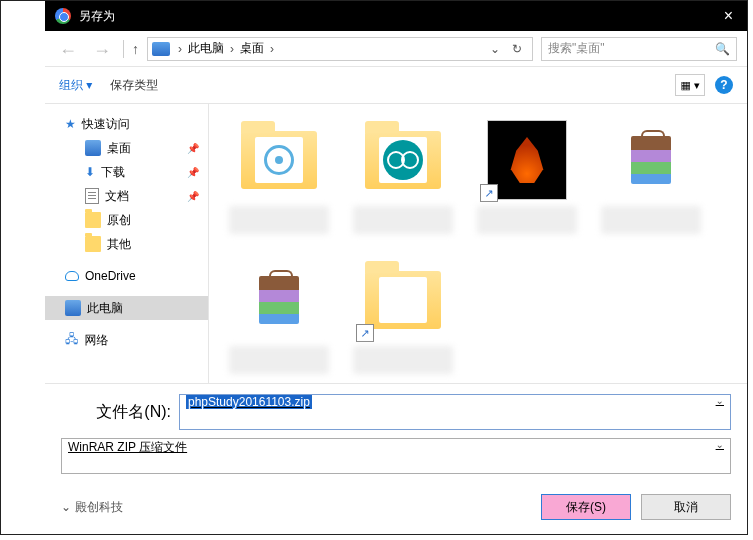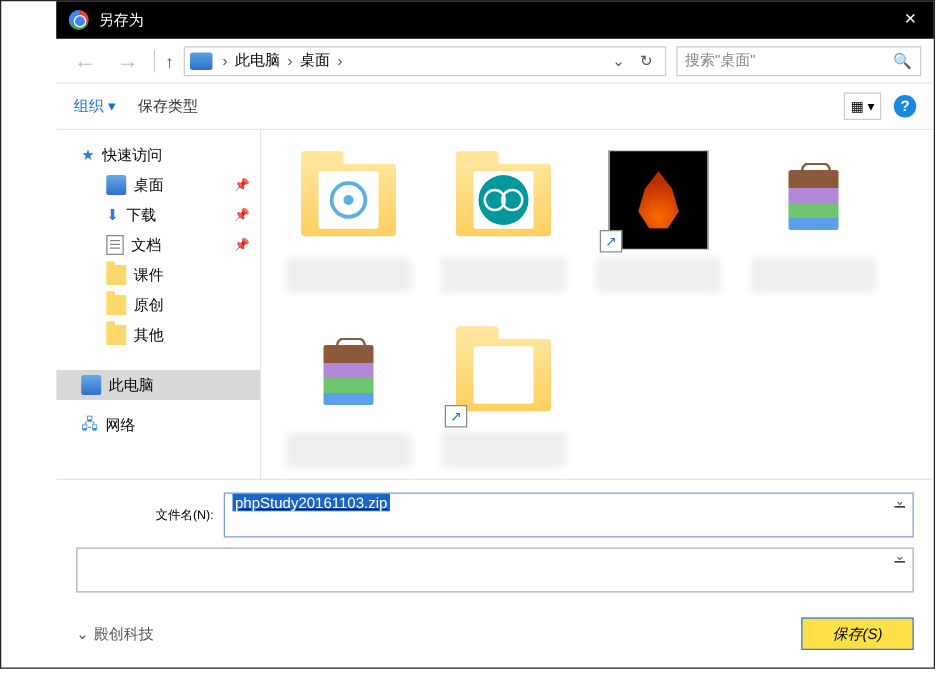--- a/index.html
+++ b/index.html
@@ -66,30 +66,30 @@
 .ardu::before,.ardu::after{content:"";position:absolute;top:50%;width:14px;height:14px;border:2px solid #fff;border-radius:50%;transform:translateY(-50%);}
 .ardu::before{left:4px;} .ardu::after{right:4px;}
 .app-tile { width:80px; height:80px; background:#000; display:flex; align-items:center; justify-content:center; border:1px solid #ccc; }
 .flame { width:36px; height:46px; background: radial-gradient(circle at 50% 80%, #ff6a00, #b82e00 70%); clip-path: polygon(50% 0, 80% 30%, 95% 70%, 70% 100%, 30% 100%, 5% 70%, 20% 30%); }
 .rar { width:40px; height:48px; background: linear-gradient(#8a5a3a 0 30%, #b488d8 30% 55%, #6fc46f 55% 80%, #5aa0e8 80% 100%); border-radius:2px; position:relative; }
 .rar::after{content:"";position:absolute;top:-6px;left:10px;width:20px;height:8px;border:2px solid #8a5a3a;border-bottom:none;border-radius:6px 6px 0 0;}
 .shortcut-arrow { position:absolute; bottom:-2px; left:-2px; width:18px; height:18px; background:#fff; border:1px solid #888; display:flex; align-items:center; justify-content:center; font-size:11px; color:#2e70c9; }
 
 .bottom { border-top: 1px solid #e5e5e5; padding: 10px 16px; display: flex; flex-direction: column; gap: 8px; }
 .field-row { display: flex; align-items: center; gap: 8px; }
-.field-row label { width: 110px; text-align: right; font-size: 10px; }
+.field-row label { width: 110px; text-align: right; font-size: 16px; }
 .field-row .combo { flex: 1; height: 36px; border: 1px solid #7a9fd4; display: flex; align-items: flex-start; padding: 0 6px; font-size: 12px; position: relative; text-decoration: underline; }
 .field-row .combo .dd { margin-left: auto; color: #555; font-size: 10px; cursor: pointer; }
 .combo .selected-text { background: #1a65c8; color: #fff; padding: 0 2px; }
 
 .footer { display: flex; align-items: center; padding: 10px 16px 14px; gap: 10px; }
 .footer .hide { font-size: 12px; color: #555; cursor: pointer; display:flex; align-items:center; gap:4px; }
 .footer .spacer { flex: 1; }
 .footer button { width: 90px; height: 26px; font-size: 12px; background: #e9e9e9; border: 1px solid #adadad; cursor: pointer; }
-.footer button.primary { border: 1px solid #2e7cd6; background: #fde047; font-style: italic; }
+.footer button.primary { border: 1px solid #2e7cd6; background: #f9a8d4; }
 </style>
 </head>
 <body>
 
 <div class="dialog">
 
   <div class="titlebar">
     <div class="chrome-icon"></div>
     <div class="title">另存为</div>
     <div class="close">×</div>
@@ -142,31 +142,31 @@
           <span>下载</span>
           <span class="pin">📌</span>
         </div>
       <div class="tree-item indent">
           <span class="ico-doc"></span>
           <span>文档</span>
           <span class="pin">📌</span>
         </div>
       <div class="tree-item indent">
           <span class="ico ico-folder"></span>
-          <span>课件</span>
-        </div>
-      <div class="tree-item indent">
-          <span class="ico ico-folder"></span>
           <span>原创</span>
         </div>
       <div class="tree-item indent">
           <span class="ico ico-folder"></span>
           <span>其他</span>
         </div>
       <div style="height:8px"></div>
+      <div class="tree-item">
+          <span class="ico-od"></span>
+          <span>OneDrive</span>
+        </div>
       <div style="height:8px"></div>
       <div class="tree-item selected">
           <span class="ico ico-pc"></span>
           <span>此电脑</span>
         </div>
       <div style="height:8px"></div>
       <div class="tree-item">
           <span class="ico-net">🖧</span>
           <span>网络</span>
         </div>
@@ -229,27 +229,29 @@
   <div class="bottom">
     <div class="field-row">
       <label>文件名(N):</label>
       <div class="combo">
         <span class="selected-text">phpStudy20161103.zip</span>
         <span class="dd">⌄</span>
       </div>
     </div>
     <div class="field-row">
       <div class="combo" style="border-color:#adadad">
+        <span>WinRAR ZIP 压缩文件</span>
         <span class="dd">⌄</span>
       </div>
     </div>
   </div>
 
   <div class="footer">
     <div class="hide">
         <span>⌄</span>
         <span>殿创科技</span>
       </div>
     <div class="spacer"></div>
     <button class="primary">保存(S)</button>
+    <button>取消</button>
   </div>
 
 </div>
 
 </body></html>

